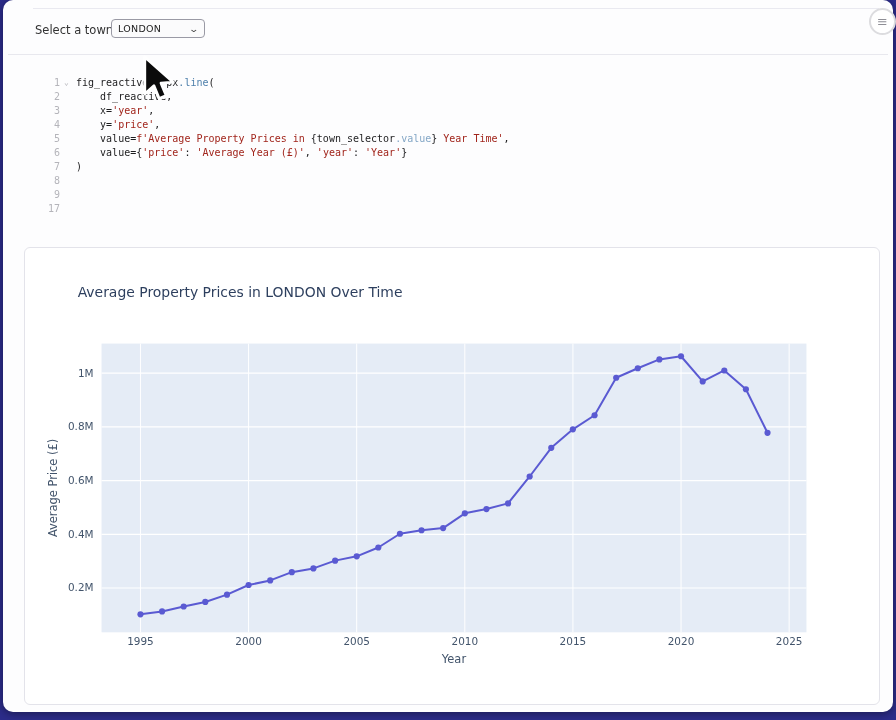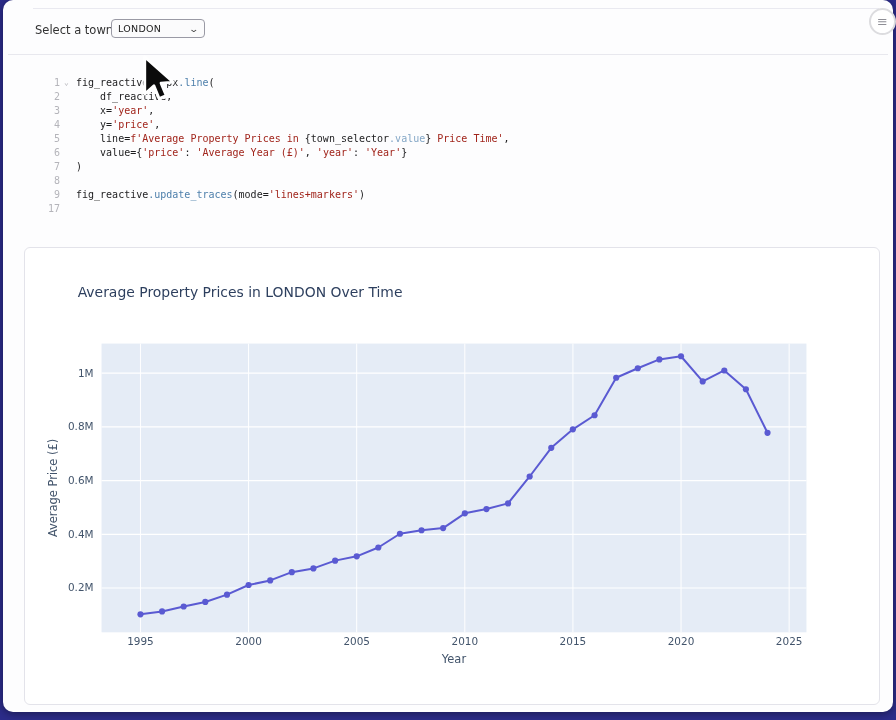--- a/index.html
+++ b/index.html
@@ -60,25 +60,25 @@
 
   <div class="menu-btn">
     <span>≡</span>
   </div>
 
   <div class="code" id="code-editor">
       <div class="code-line"><span class="gut">1</span><span class="fold">⌄</span><span class="src"><span class="p">fig_reactive = px</span><span class="b">.line</span><span class="p">(</span></span></div>
       <div class="code-line"><span class="gut">2</span><span class="fold"></span><span class="src"><span class="p">    df_reactive,</span></span></div>
       <div class="code-line"><span class="gut">3</span><span class="fold"></span><span class="src"><span class="p">    x=</span><span class="s">'year'</span><span class="p">,</span></span></div>
       <div class="code-line"><span class="gut">4</span><span class="fold"></span><span class="src"><span class="p">    y=</span><span class="s">'price'</span><span class="p">,</span></span></div>
-      <div class="code-line"><span class="gut">5</span><span class="fold"></span><span class="src"><span class="p">    line=</span><span class="s">f'Average Property Prices in </span><span class="p">{town_selector</span><span class="lb">.value</span><span class="p">}</span><span class="s"> Price Time'</span><span class="p">,</span></span></div>
+      <div class="code-line"><span class="gut">5</span><span class="fold"></span><span class="src"><span class="p">    value=</span><span class="s">f'Average Property Prices in </span><span class="p">{town_selector</span><span class="lb">.value</span><span class="p">}</span><span class="s"> Year Time'</span><span class="p">,</span></span></div>
       <div class="code-line"><span class="gut">6</span><span class="fold"></span><span class="src"><span class="p">    value={</span><span class="s">'price'</span><span class="p">: </span><span class="s">'Average Year (£)'</span><span class="p">, </span><span class="s">'year'</span><span class="p">: </span><span class="s">'Year'</span><span class="p">}</span></span></div>
       <div class="code-line"><span class="gut">7</span><span class="fold"></span><span class="src"><span class="p">)</span></span></div>
       <div class="code-line"><span class="gut">8</span><span class="fold"></span><span class="src">&nbsp;</span></div>
-      <div class="code-line"><span class="gut">9</span><span class="fold"></span><span class="src"><span class="p">fig_reactive</span><span class="b">.update_traces</span><span class="p">(mode=</span><span class="s">'lines+markers'</span><span class="p">)</span></span></div>
+      <div class="code-line"><span class="gut">9</span><span class="fold"></span></div>
       <div class="code-line"><span class="gut">17</span><span class="fold"></span></div>
     </div>
 
   <div class="out-card">
     <svg id="chart" viewBox="0 0 856 458" width="854" height="456">
         <rect x="76" y="96" width="708" height="290" fill="#e5ecf6"></rect>
         <line x1="115.09202453987642" x2="115.09202453987642" y1="96" y2="386" stroke="#ffffff" stroke-width="1"></line>
         <line x1="223.68098159509145" x2="223.68098159509145" y1="96" y2="386" stroke="#ffffff" stroke-width="1"></line>
         <line x1="332.26993865030647" x2="332.26993865030647" y1="96" y2="386" stroke="#ffffff" stroke-width="1"></line>
         <line x1="440.8588957055215" x2="440.8588957055215" y1="96" y2="386" stroke="#ffffff" stroke-width="1"></line>

